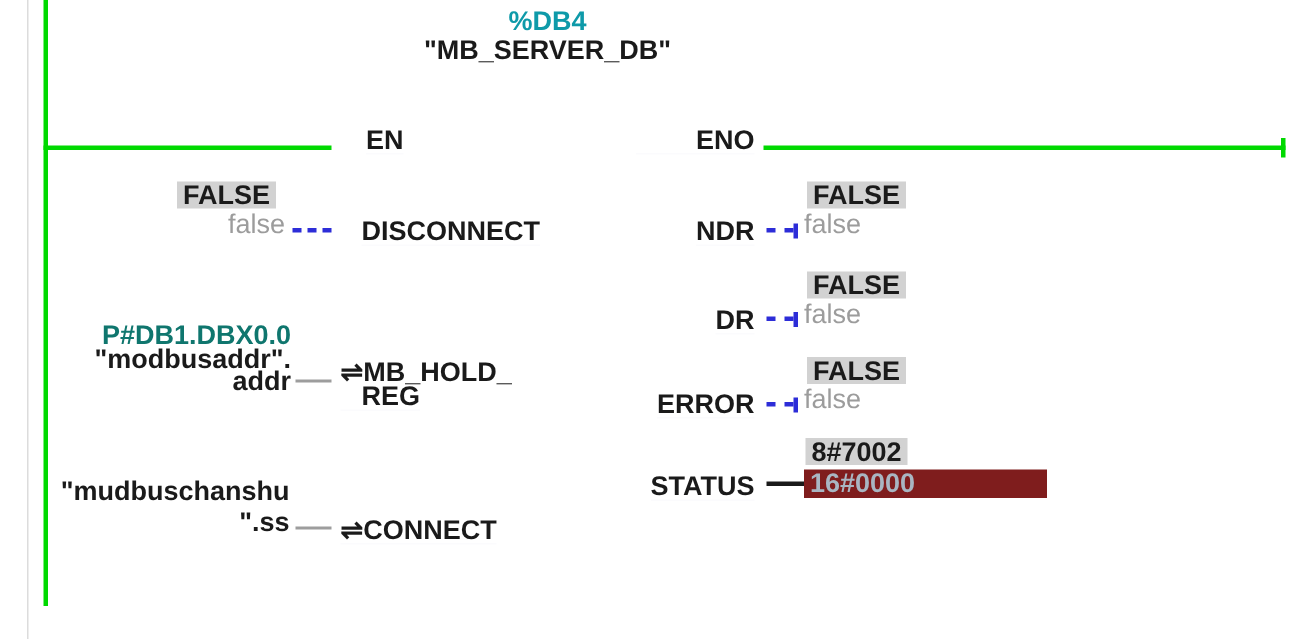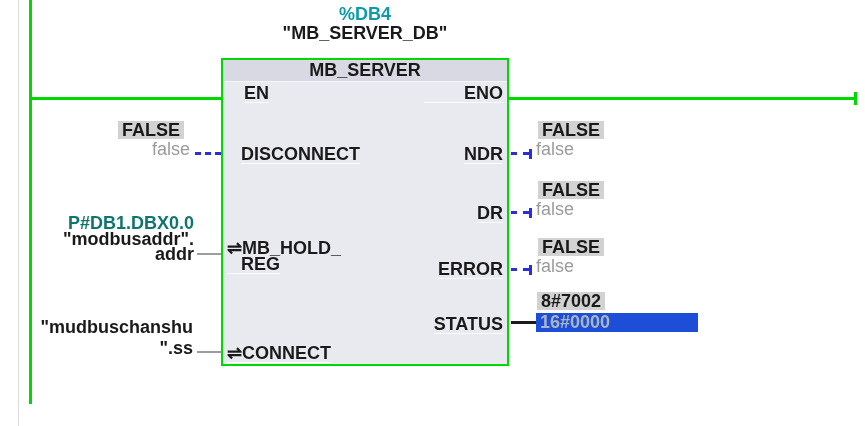--- a/index.html
+++ b/index.html
@@ -33,21 +33,21 @@
   .pin-right{text-align:right;}
   
   .mon-box{
     background:#d2d2d2;color:#1a1a1a;font-weight:bold;line-height:16px;
     padding:1px 4px;white-space:nowrap;
   }
   .val-gray{color:#9c9c9c;line-height:15px;white-space:nowrap;}
   .op-name{color:#1a1a1a;font-weight:bold;line-height:15px;white-space:nowrap;text-align:right;}
   .op-ptr{color:#0f766e;font-weight:bold;line-height:15px;white-space:nowrap;text-align:left;padding-left:12px;}
   .status-new{
-    background:#1d4ed8;color:#a9b6c2;font-weight:bold;line-height:17px;
+    background:#7f1d1d;color:#a9b6c2;font-weight:bold;line-height:17px;
     padding:1px 4px;white-space:nowrap;box-sizing:border-box;
   }
   .db-addr{color:#0e9aa9;font-weight:bold;text-align:center;}
   .db-name{color:#1a1a1a;font-weight:bold;text-align:center;}
   .ra{text-align:right;}
 </style>
 </head>
 <body>
 
 <div id="canvas">
@@ -55,23 +55,20 @@
   <div class="abs guide" style="left:18px;top:0;width:1px;height:426px;"></div>
 
   <div class="abs rail" style="left:29px;top:0;width:3px;height:404px;"></div>
   <div class="abs wire" style="left:29px;top:97px;width:192px;height:3px;"></div>
   <div class="abs wire" style="left:509px;top:97px;width:348px;height:3px;"></div>
   <div class="abs wire" style="left:854px;top:92px;width:3px;height:13px;"></div>
 
   <div class="abs db-addr" style="left:221px;top:4px;width:288px;">%DB4</div>
   <div class="abs db-name" style="left:221px;top:23px;width:288px;">"MB_SERVER_DB"</div>
 
-  <div class="abs block" style="left:221px;top:58px;">
-    <div class="block-header">MB_SERVER</div>
-  </div>
 
   <div class="abs pin pin-left u" style="left:227px;top:86px;margin-left:17px;">EN</div>
   <div class="abs pin pin-left u" style="left:241px;top:147px;">DISCONNECT</div>
   <div class="abs pin pin-left" style="left:227px;top:241px;"><span>⇌</span><span>MB_HOLD_</span></div>
   <div class="abs pin pin-left u" style="left:227px;top:257px;padding-left:14px;">REG</div>
   <div class="abs pin pin-left u" style="left:227px;top:346px;"><span>⇌</span><span>CONNECT</span></div>
 
   <div class="abs pin pin-right u" style="right:362px;top:86px;padding-left:40px;">ENO</div>
   <div class="abs pin pin-right u" style="right:362px;top:147px;">NDR</div>
   <div class="abs pin pin-right u" style="right:362px;top:206px;">DR</div>

